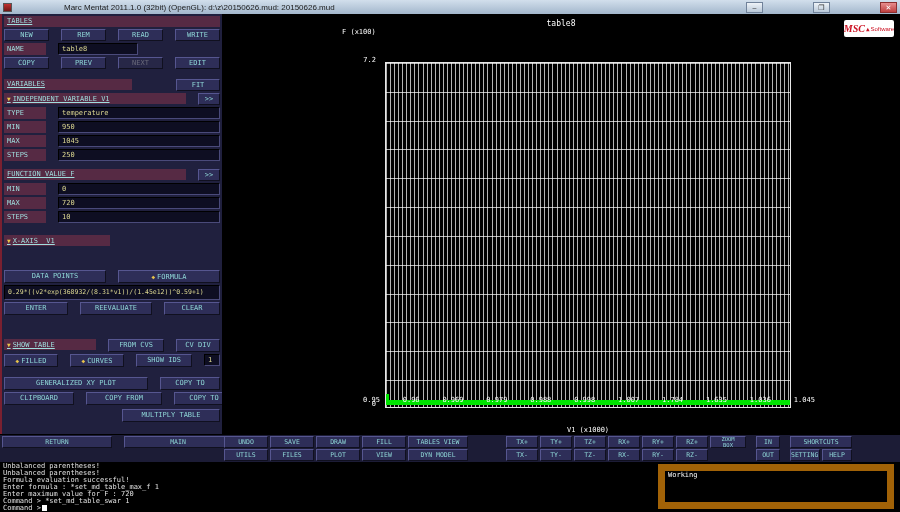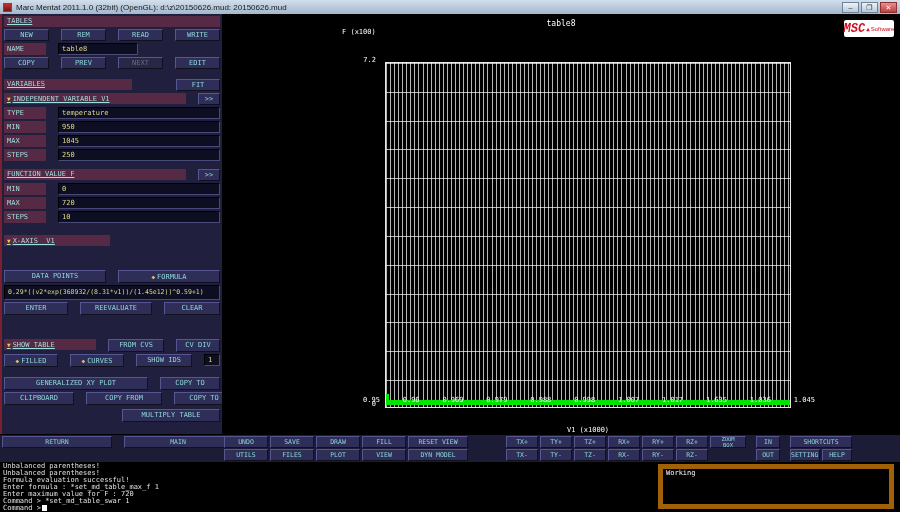--- a/index.html
+++ b/index.html
@@ -2,21 +2,21 @@
 <html><head>
 <meta charset="utf-8">
 <style>
   * { box-sizing: border-box; margin: 0; padding: 0; }
   html,body { width:900px; height:512px; background:#000; }
   body { font-family:"DejaVu Sans Mono", monospace; overflow:hidden; }
   .window { position:relative; width:900px; height:512px; background:#20203e; }
 
   
   .titlebar { height:14px; background:linear-gradient(#d2dfec,#a3b7cc); display:flex; align-items:center;
-              padding:0 3px; font-family:"Liberation Sans",sans-serif; font-size:8px; color:#1a1a1a; }
+              padding:0 3px; font-family:"Liberation Sans",sans-serif; font-size:8px; color:#1a1a1a;gap:48px; }
   .t-icon { width:9px; height:9px; background:linear-gradient(#c03030,#701818); border:1px solid #555; margin-right:4px; flex:0 0 auto; }
   .t-title { flex:1; white-space:nowrap; overflow:hidden; }
   .t-btn { width:17px; height:11px; margin-left:2px; border:1px solid #70829a; background:linear-gradient(#eef3f8,#b9c8d8);
            font-size:7px; line-height:9px; text-align:center; color:#333; cursor:pointer; }
   .t-close { background:linear-gradient(#e78d8d,#bf4040); color:#fff; border-color:#8c2f2f; }
 
   
   .main { display:flex; height:420px; border-left:2px solid #7a2030; }
 
   
@@ -39,21 +39,21 @@
   .tri { color:#e8c44a; margin-right:2px; font-size:6px; }
   .dia { color:#e8c44a; margin-right:2px; font-size:6px; }
   .formula-field { height:15px; line-height:13px; font-size:6.5px; }
   .spacer { flex:1; }
 
   
   .plot { position:relative; flex:1; background:#000; color:#fff; font-size:7px; overflow:hidden; }
   .plot-title { position:absolute; top:5px; left:0; width:100%; text-align:center; font-size:8px; }
   .logo { position:absolute; top:6px; right:6px; width:50px; height:17px; background:#fff; border-radius:2px;
           display:flex; align-items:center; justify-content:center; gap:1px; }
-  .logo-main { color:#cc1122; font-weight:bold; font-style:italic; font-size:12px; font-family:Liberation Mono, monospace; }
+  .logo-main { color:#cc1122; font-weight:bold; font-style:italic; font-size:10px; font-family:Liberation Serif, serif; }
   .logo-tri { color:#cc1122; font-size:6px; }
   .logo-sub { color:#cc1122; font-size:6px; font-family:"Liberation Sans",sans-serif; }
   .ylab { position:absolute; left:120px; top:14px; }
   .ymax { position:absolute; left:118px; top:42px; width:36px; text-align:right; }
   .ymin { position:absolute; left:136px; top:386px; width:18px; text-align:right; }
   .grid { position:absolute; left:163px; top:48px; width:406px; height:346px; border:1px solid #e8e8e8;
           background-image:
             repeating-linear-gradient(to right, rgba(255,255,255,.7) 0px, rgba(255,255,255,.7) 1px, transparent 1px, transparent 4.06px),
             repeating-linear-gradient(to bottom, rgba(255,255,255,.7) 0px, rgba(255,255,255,.7) 1px, transparent 1px, transparent 28.83px); }
   .curve { position:absolute; left:0; right:0; bottom:2px; height:5px; background:#00e400; }
@@ -74,21 +74,21 @@
   .t36{width:36px;flex:0 0 36px}.t24{width:24px;flex:0 0 24px}.t62{width:62px;flex:0 0 62px}
   .t30{width:30px;flex:0 0 30px}.t110{width:110px;flex:0 0 110px}.t108{width:108px;flex:0 0 108px}
   .sp34{width:34px;flex:0 0 34px}.sp6{width:6px;flex:0 0 6px}
   .zoombox { display:flex; flex-direction:column; justify-content:center; font-size:5.5px; line-height:6px; }
   .ghost { visibility:hidden; }
 
   
   .console { position:relative; height:50px; background:#000; color:#e0e0e0; font-size:7px; line-height:7px; padding:1px 0 0 3px; }
   .cline { white-space:pre; }
   .cursor { display:inline-block; width:5px; height:6px; background:#fff; vertical-align:middle; margin-left:1px; }
-  .workbox { position:absolute; right:6px; top:2px; width:236px; height:45px; border:5px solid #a16207; color:#fff; padding:1px 3px; background:#000; }
+  .workbox { position:absolute; right:6px; top:2px; width:236px; height:45px; border:7px solid #a16207; color:#fff; padding:1px 3px; background:#000; }
 </style>
 </head>
 <body>
 
 <div class="window">
 
   <div class="titlebar">
     <span class="t-icon"></span>
     <span class="t-title">Marc Mentat 2011.1.0 (32bit) (OpenGL): d:\z\20150626.mud: 20150626.mud</span>
     <span class="t-btn">–</span>
@@ -230,21 +230,21 @@
         <div class="curve-tick"></div>
       </div>
       <div class="xticks">
         <span>0.95</span>
         <span>0.96</span>
         <span>0.969</span>
         <span>0.979</span>
         <span>0.988</span>
         <span>0.998</span>
         <span>1.007</span>
-        <span>1.017</span>
+        <span>1.784</span>
         <span>1.635</span>
         <span>1.036</span>
         <span>1.045</span>
       </div>
       <div class="xlab">V1 (x1000)</div>
     </div>
   </div>
 
   <div class="bottombar">
     <div class="bb-left">
@@ -252,21 +252,21 @@
         <button class="tbtn t110">RETURN</button>
         <button class="tbtn t108">MAIN</button>
       </div>
     </div>
     <div class="bb-right">
       <div class="bb-row">
         <button class="tbtn t44">UNDO</button>
         <button class="tbtn t44">SAVE</button>
         <button class="tbtn t44">DRAW</button>
         <button class="tbtn t44">FILL</button>
-        <button class="tbtn t60">RESET VIEW</button>
+        <button class="tbtn t60">TABLES VIEW</button>
         <span class="sp34"></span>
         <button class="tbtn t32">TX+</button>
         <button class="tbtn t32">TY+</button>
         <button class="tbtn t32">TZ+</button>
         <button class="tbtn t32">RX+</button>
         <button class="tbtn t32">RY+</button>
         <button class="tbtn t32">RZ+</button>
         <button class="tbtn t36 zoombox">
             <span>ZOOM</span>
             <span>BOX</span>

